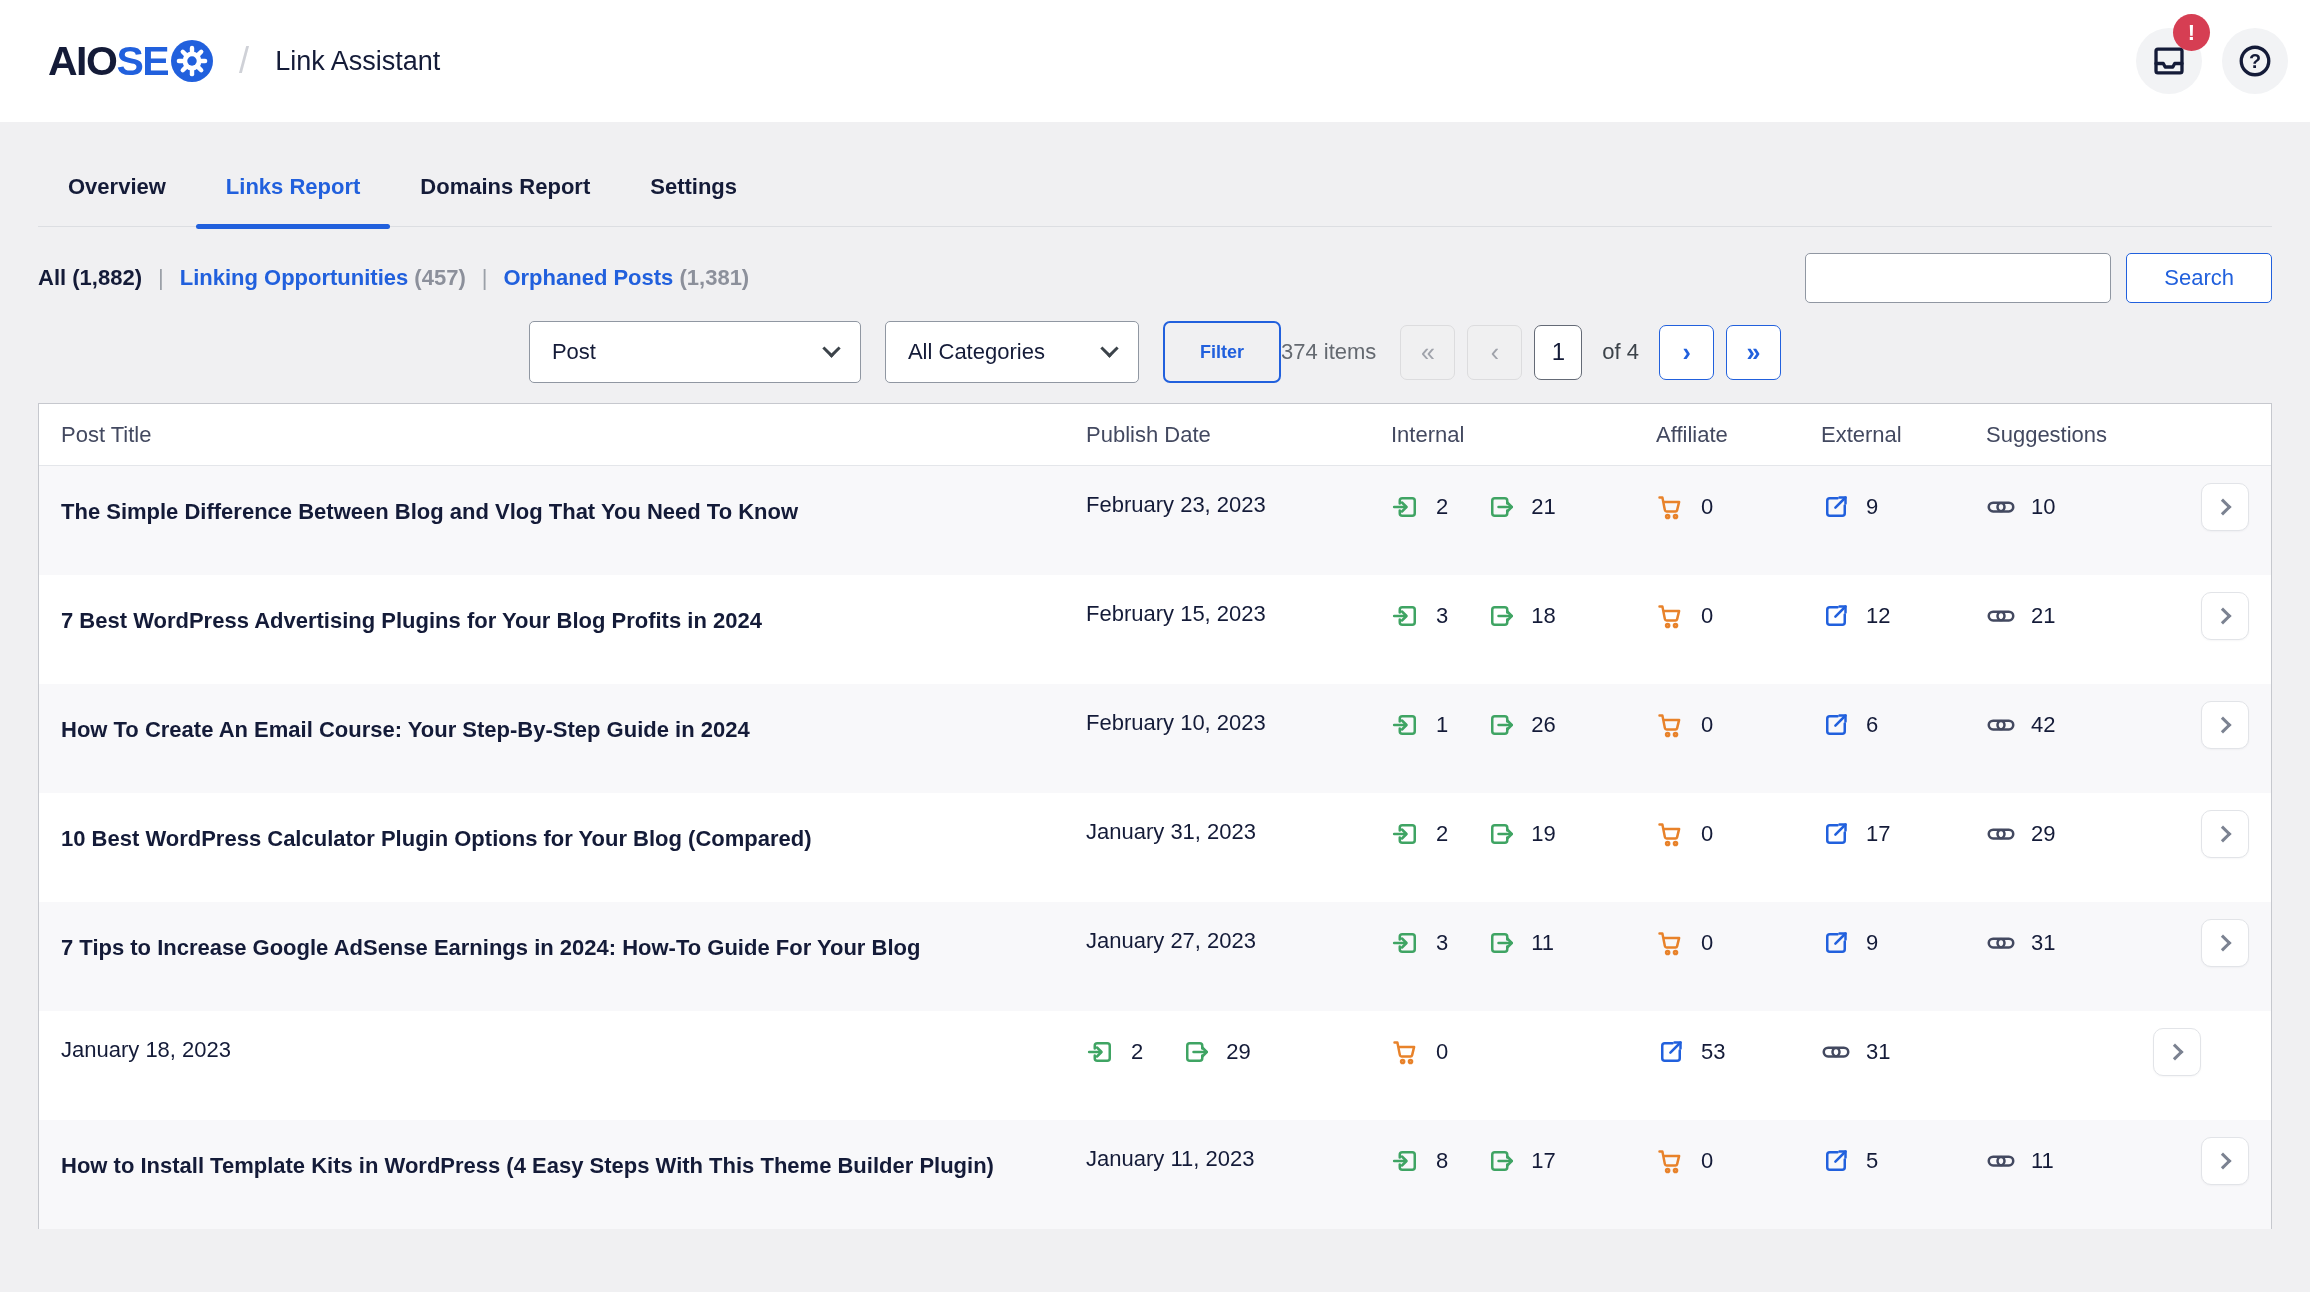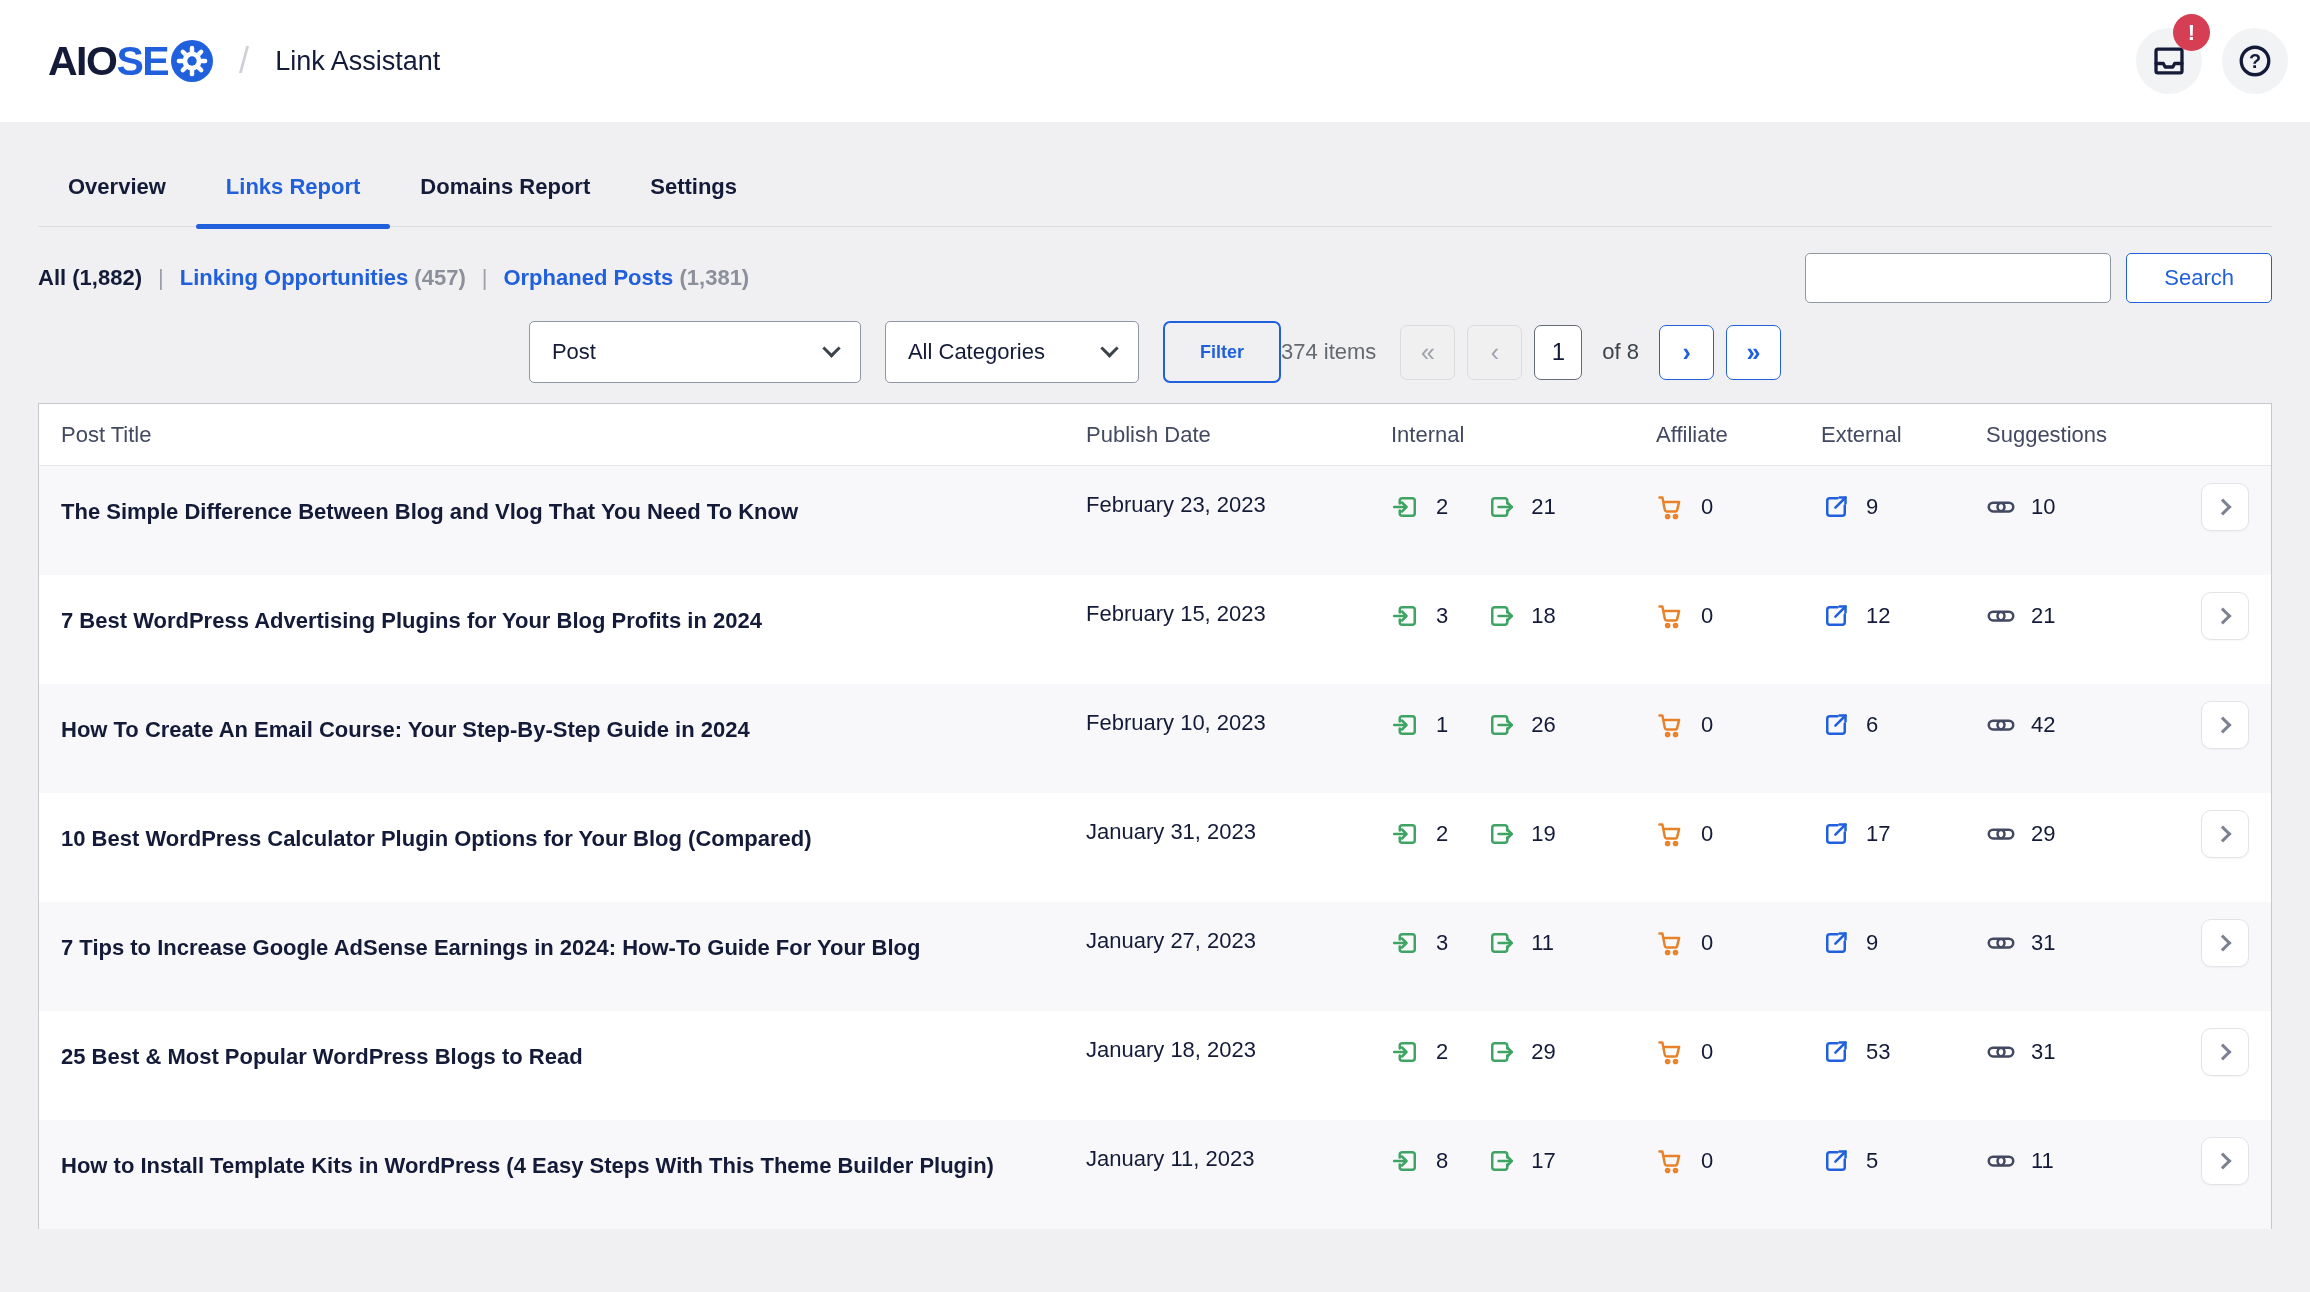--- a/index.html
+++ b/index.html
@@ -206,21 +206,21 @@
       <span>All Categories</span>
       <span class="chev-down"></span>
     </div>
     <button class="filter-btn">Filter</button>
   </div>
   <div class="control-right">
     <span class="items-count">374 items</span>
     <button class="pg-btn disabled">«</button>
     <button class="pg-btn disabled">‹</button>
     <input class="pg-input" type="text" value="1" style="">
-    <span class="pg-of">of 8</span>
+    <span class="pg-of">of 4</span>
     <button class="pg-btn enabled">›</button>
     <button class="pg-btn enabled">»</button>
   </div>
 </div>
 
 <div class="table">
   <div class="thead">
     <div>Post Title</div>
     <div>Publish Date</div>
     <div>Internal</div>
@@ -559,21 +559,20 @@
       </span>
     </div>
     <div class="action-cell">
       <button class="row-btn">
         <span class="chev-right"></span>
       </button>
     </div>
   </div>
 
   <div class="trow">
-    <div class="ptitle">25 Best &amp; Most Popular WordPress Blogs to Read</div>
     <div class="pdate">January 18, 2023</div>
     <div class="internal-cell">
       <span class="pair">
         <span>
           <svg width="30" height="30" viewBox="0 0 24 24" fill="none" stroke="#3FA463" stroke-width="2" stroke-linecap="round" stroke-linejoin="round">
             <path d="M7 9.2V7a2 2 0 0 1 2-2h8a2 2 0 0 1 2 2v10a2 2 0 0 1-2 2H9a2 2 0 0 1-2-2v-2.2"></path>
             <path d="M2.5 12h9.5"></path>
             <path d="M8.8 8.4 12.4 12l-3.6 3.6"></path>
           </svg>
         </span>

